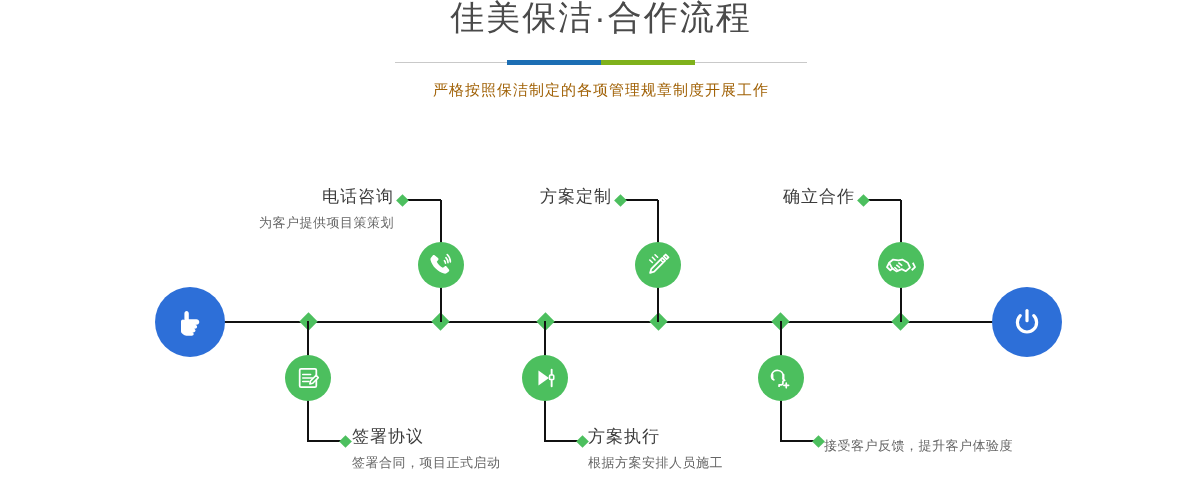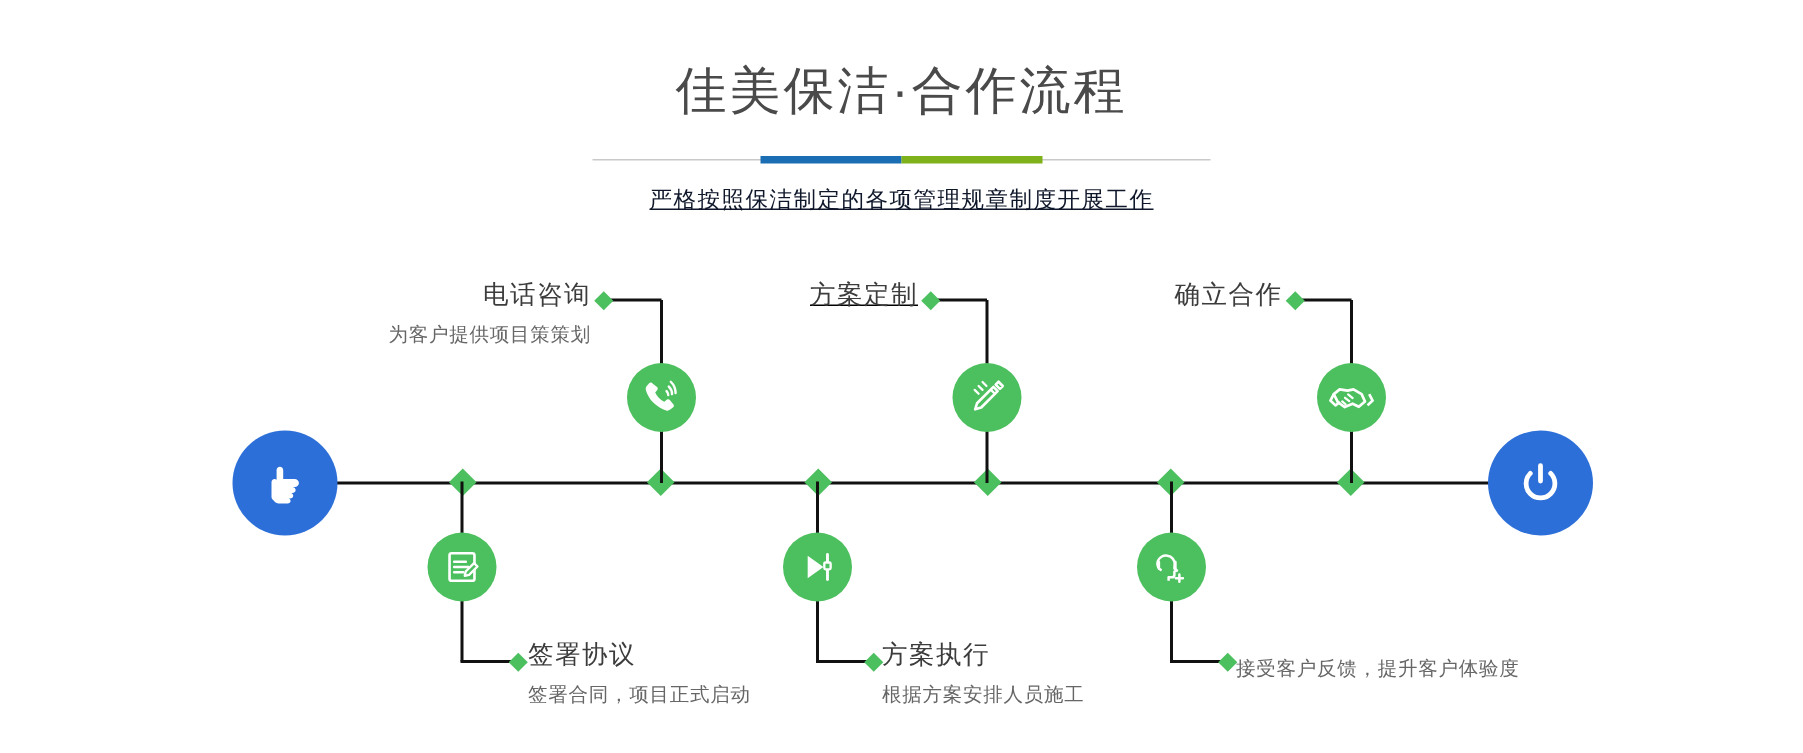--- a/index.html
+++ b/index.html
@@ -10,36 +10,35 @@
     overflow:hidden;
     position:relative;
   }
   .stage{position:absolute;left:0;top:0;width:1202px;height:502px;}
 
   
   .header{position:absolute;left:0;top:0;width:1202px;text-align:center;}
   .main-title{
     font-size:34px;color:#4a4a4a;letter-spacing:2px;
     font-weight:400;line-height:1;
-    padding-top:44px;
   }
   .divider{
     position:relative;width:412px;height:10px;margin:24px auto 0 auto;
   }
   .divider .rule{
     position:absolute;left:0;top:4px;width:412px;height:1px;background:#c9c9c9;
   }
   .divider .seg-blue{
     position:absolute;left:112px;top:2px;width:94px;height:5px;background:#1c6eb4;
   }
   .divider .seg-green{
     position:absolute;left:206px;top:2px;width:94px;height:5px;background:#7fb11b;
   }
   .sub-title{
-    font-size:15px;color:#0f172a;margin-top:14px;letter-spacing:1px;line-height:1;text-decoration:underline;
+    font-size:15px;color:#a16207;margin-top:14px;letter-spacing:1px;line-height:1;
   }
 
   
   .timeline{position:absolute;left:0;top:0;width:1106px;height:502px;}
   .axis{
     position:absolute;left:200px;top:321px;width:830px;height:2px;background:#111;
   }
   .endcap{
     position:absolute;width:70px;height:70px;border-radius:50%;
     background:#2d6fd8;display:flex;align-items:center;justify-content:center;
@@ -155,21 +154,21 @@
     <div class="node-icon" style="left:635px;top:242px;">
       <span>
         <svg width="28" height="28" viewBox="0 0 32 32">
           <path fill="none" stroke="#ffffff" stroke-width="2" stroke-linejoin="round" d="M7 25l1.4-4.6L20.9 7.9l3.2 3.2L11.6 23.6 7 25z"></path>
           <path fill="none" stroke="#ffffff" stroke-width="1.7" d="M18.8 10l3.2 3.2"></path>
           <path fill="none" stroke="#ffffff" stroke-width="2" stroke-linejoin="round" d="M22.6 6.2l2.2-2.2 3.2 3.2-2.2 2.2z"></path>
           <path fill="none" stroke="#ffffff" stroke-width="1.7" stroke-linecap="round" d="M9.6 7.2l3 3M6.6 10.2l3 3M12.6 4.2l3 3"></path>
         </svg>
       </span>
     </div>
-    <div class="label above" style="left:390px;top:188px;width:222px;text-decoration:underline;">
+    <div class="label above" style="left:390px;top:188px;width:222px;">
       <div class="t">方案定制</div>
     </div>
 
     <div class="vline" style="left:544px;top:321px;height:120px;"></div>
     <div class="hline" style="left:544px;top:440px;width:38px;"></div>
     <div class="tip" style="left:578px;top:437px;"></div>
     <div class="node-icon" style="left:522px;top:355px;">
       <span>
         <svg width="28" height="28" viewBox="0 0 32 32">
           <path fill="#ffffff" d="M8.5 7.5l12 8.5-12 8.5z"></path>

